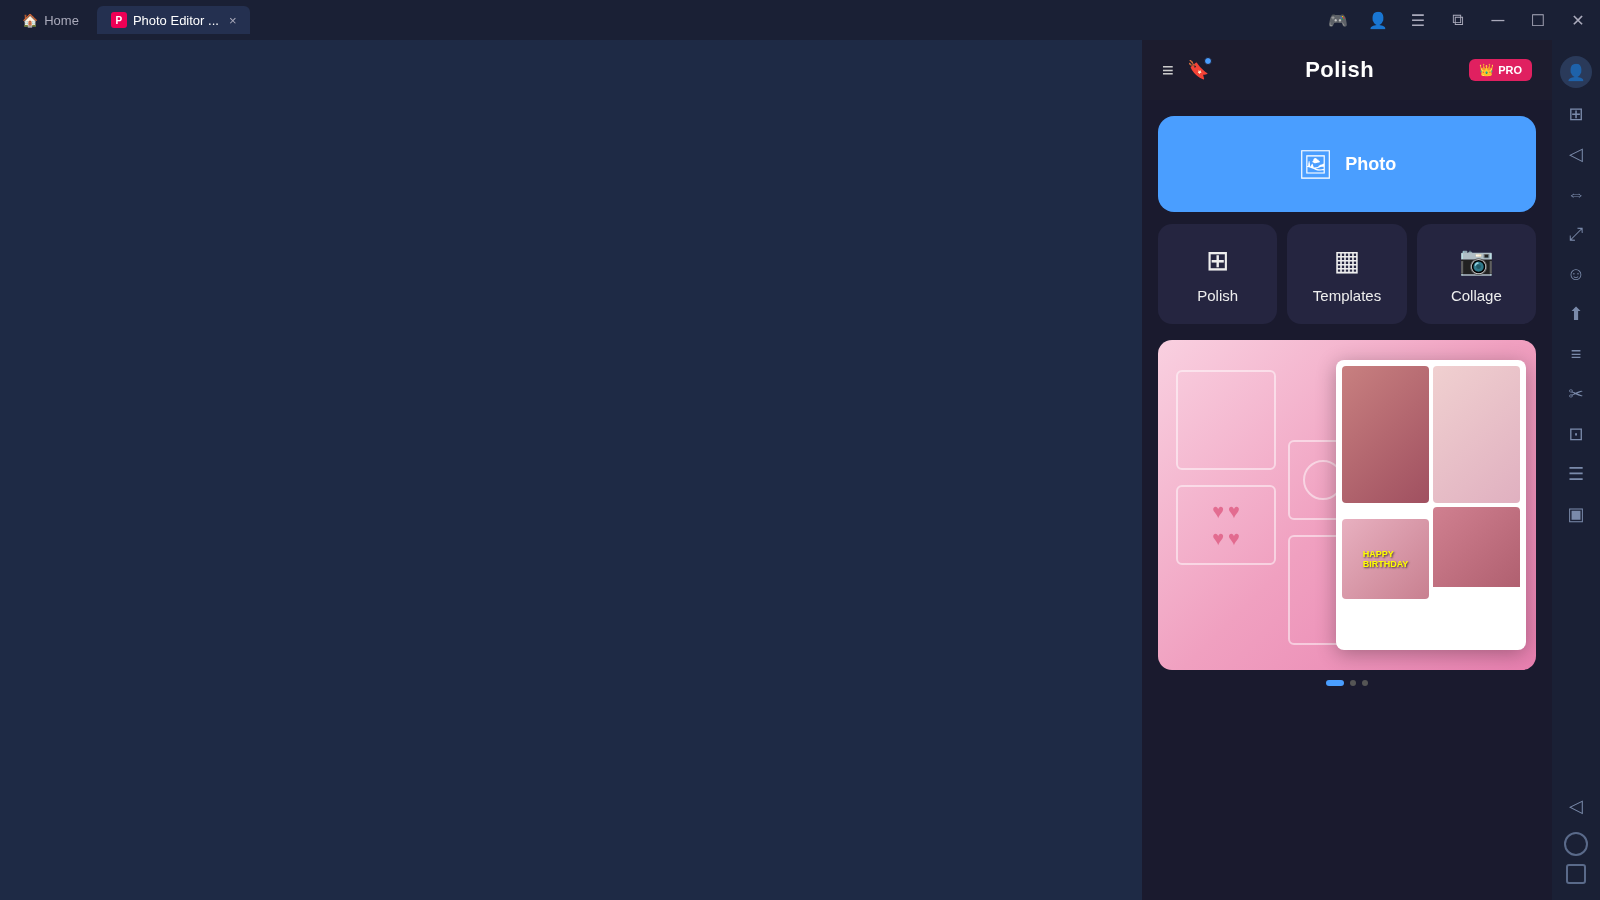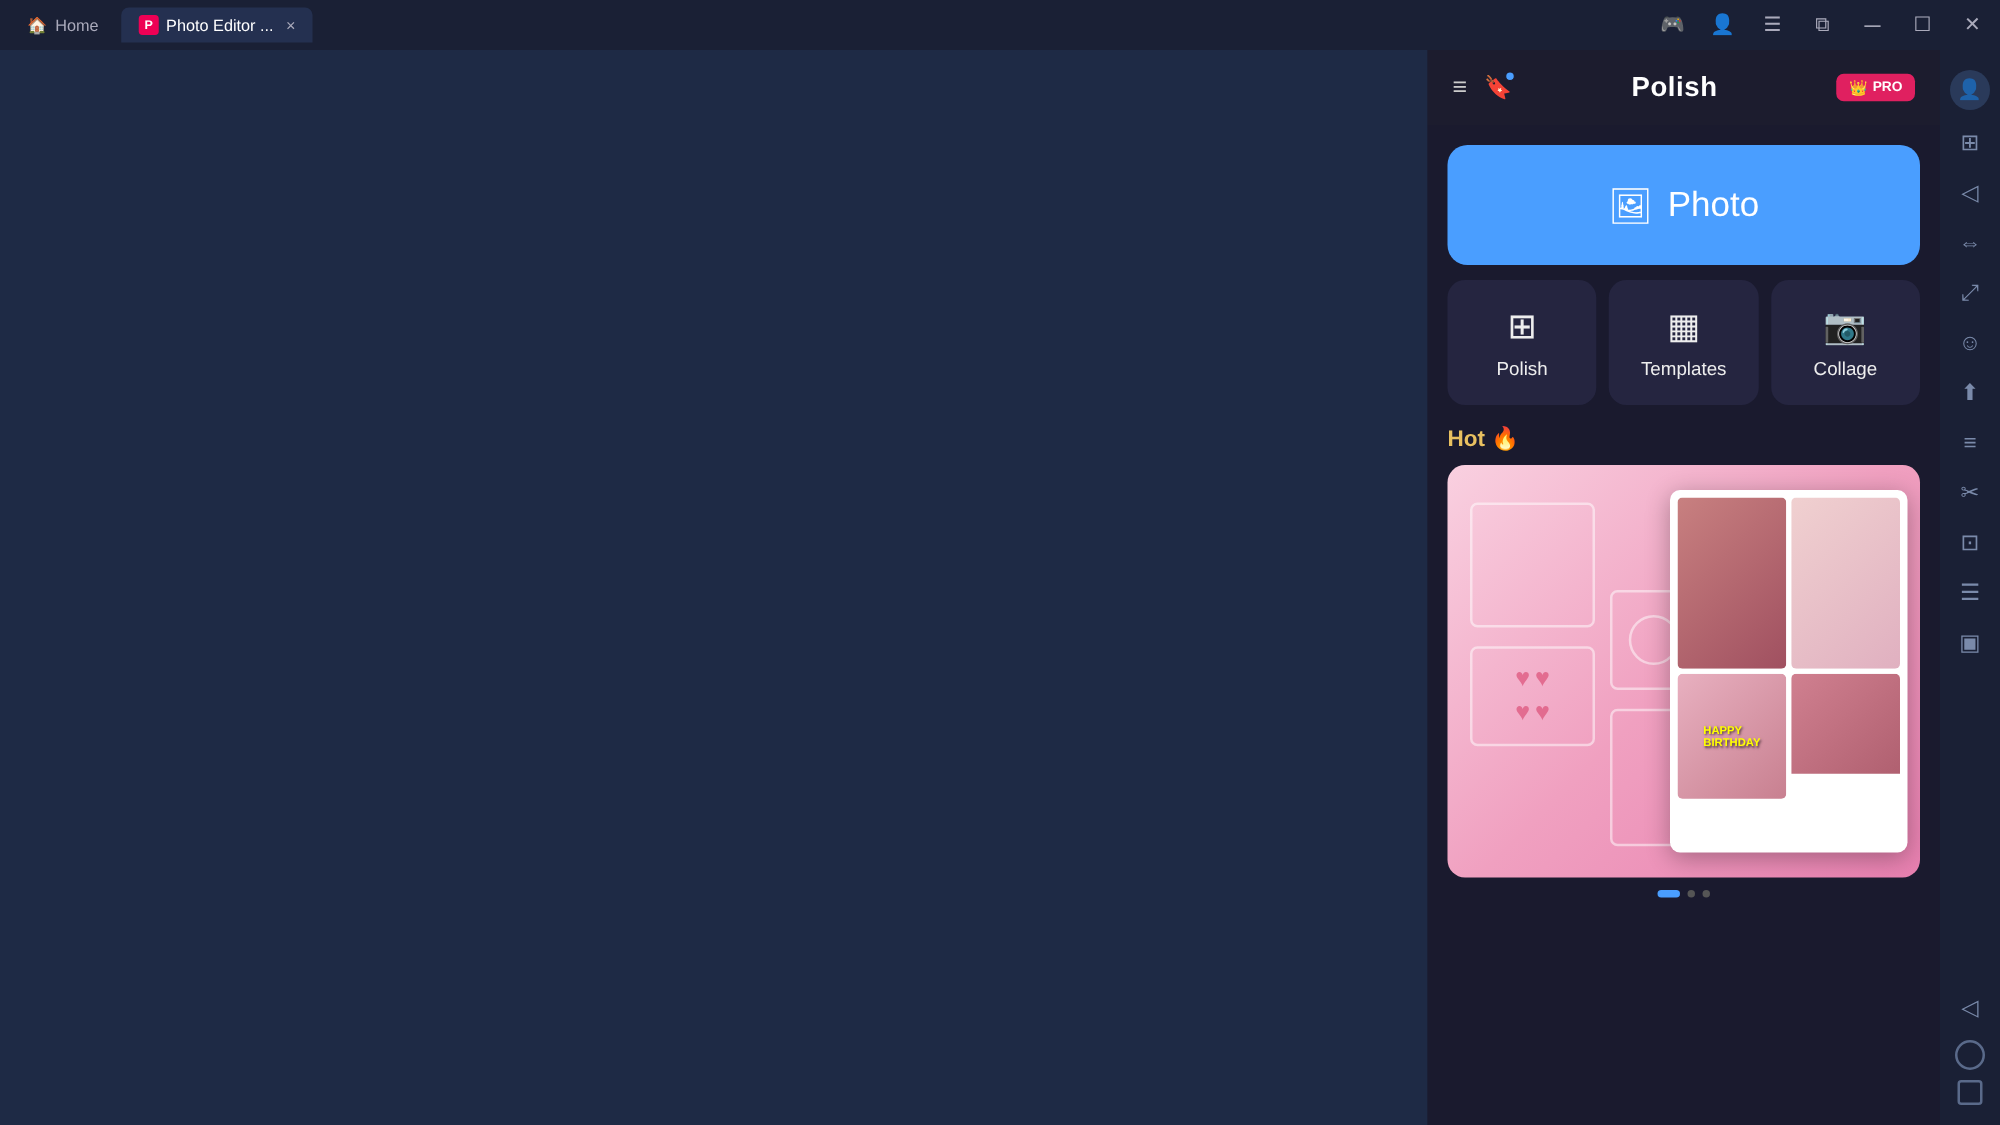--- a/index.html
+++ b/index.html
@@ -187,22 +187,22 @@
       gap: 12px;
       cursor: pointer;
       flex-shrink: 0;
     }
     .photo-btn-icon {
       color: #fff;
       font-size: 28px;
     }
     .photo-btn-label {
       color: #fff;
-      font-size: 28px;
-      font-weight: 400;
+      font-size: 18px;
+      font-weight: 700;
     }
 
     
     .action-grid {
       display: grid;
       grid-template-columns: 1fr 1fr 1fr;
       gap: 10px;
       margin: 0 16px 16px;
     }
     .action-card {
@@ -491,21 +491,20 @@
           <span class="action-card-icon">▦</span>
           <span class="action-card-label">Templates</span>
         </div>
         <div class="action-card">
           <span class="action-card-icon">📷</span>
           <span class="action-card-label">Collage</span>
         </div>
       </div>
 
       <div class="hot-section">
-        <div class="hot-title">Hot 🔥</div>
 
         <div class="hot-image">
           <div class="collage-wrapper">
 
             <div class="frame-tl"></div>
             <div class="frame-bl">
               <div class="hearts">
                 <span class="heart">♥</span>
                 <span class="heart">♥</span>
                 <span class="heart">♥</span>
@@ -518,21 +517,21 @@
             <div class="frame-bl2"></div>
 
             <div class="collage-right">
               <div class="collage-photo">
                 <div class="photo-sim photo-sim-1"></div>
               </div>
               <div class="collage-photo">
                 <div class="photo-sim photo-sim-2"></div>
               </div>
               <div class="collage-photo" style="position:relative;">
-                <div class="photo-sim" style="background: linear-gradient(135deg, #e8b0c0, #c88090); height: 100px; display:flex; align-items:center; justify-content:center; border-radius:4px;">
+                <div class="photo-sim" style="background: linear-gradient(135deg, #e8b0c0, #c88090); height: 80px; display:flex; align-items:center; justify-content:center; border-radius:4px;margin-top:12px;">
                   <span style="font-size:9px; font-weight:900; color:#ff0; text-shadow:1px 1px 2px rgba(0,0,0,0.7);">HAPPY<br>BIRTHDAY</span>
                 </div>
               </div>
               <div class="collage-photo">
                 <div class="photo-sim photo-sim-4" style="height:80px;"></div>
               </div>
             </div>
 
           </div>
         </div>

